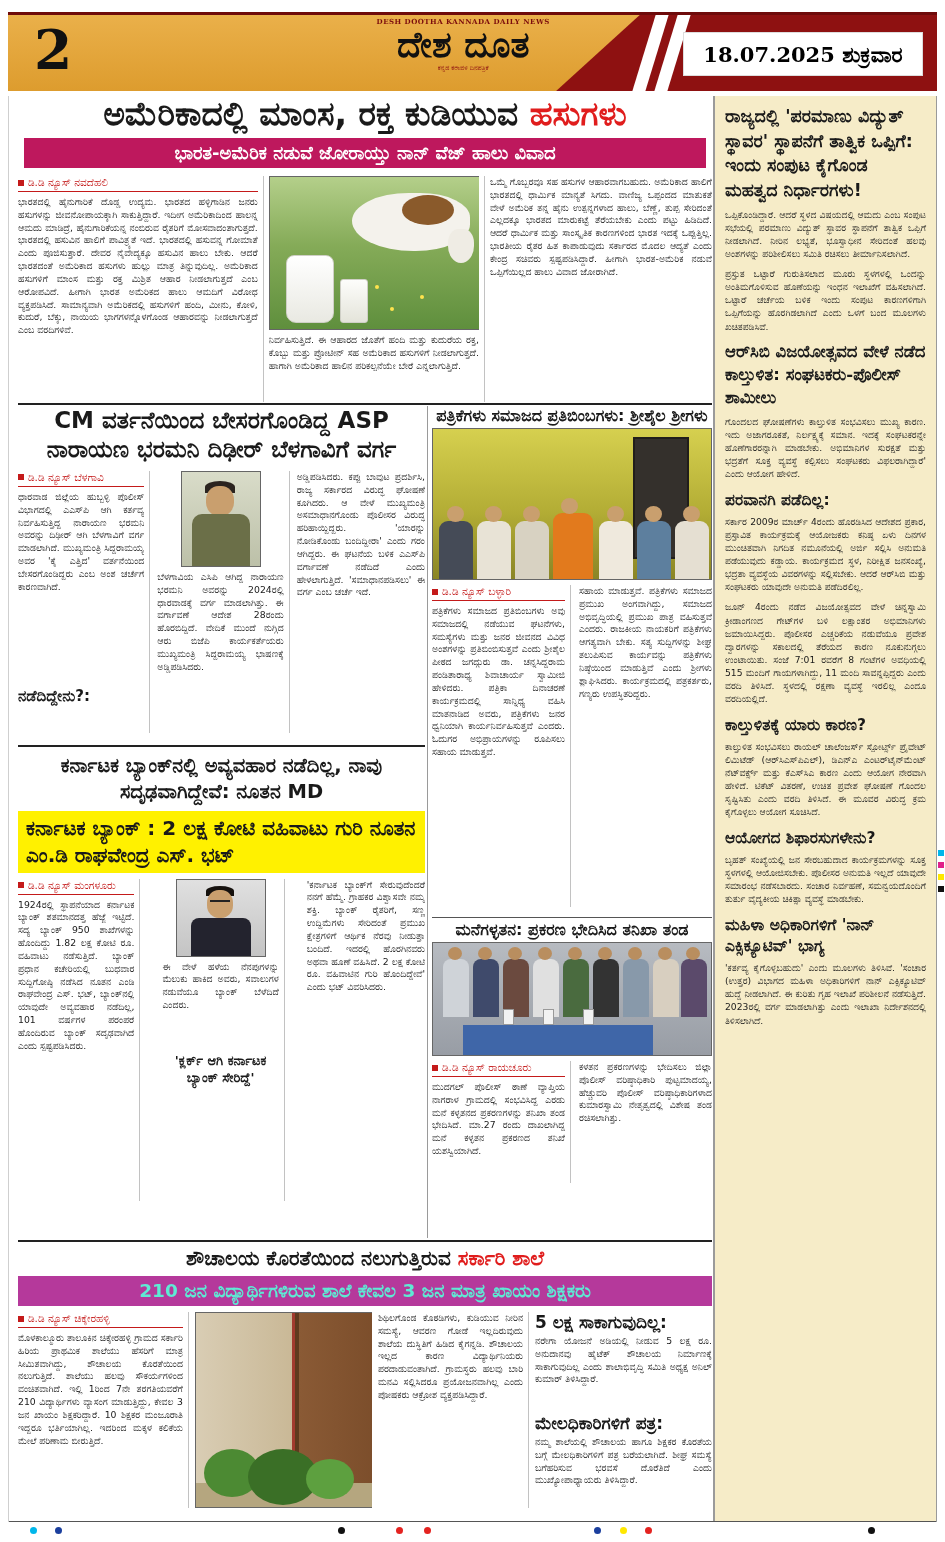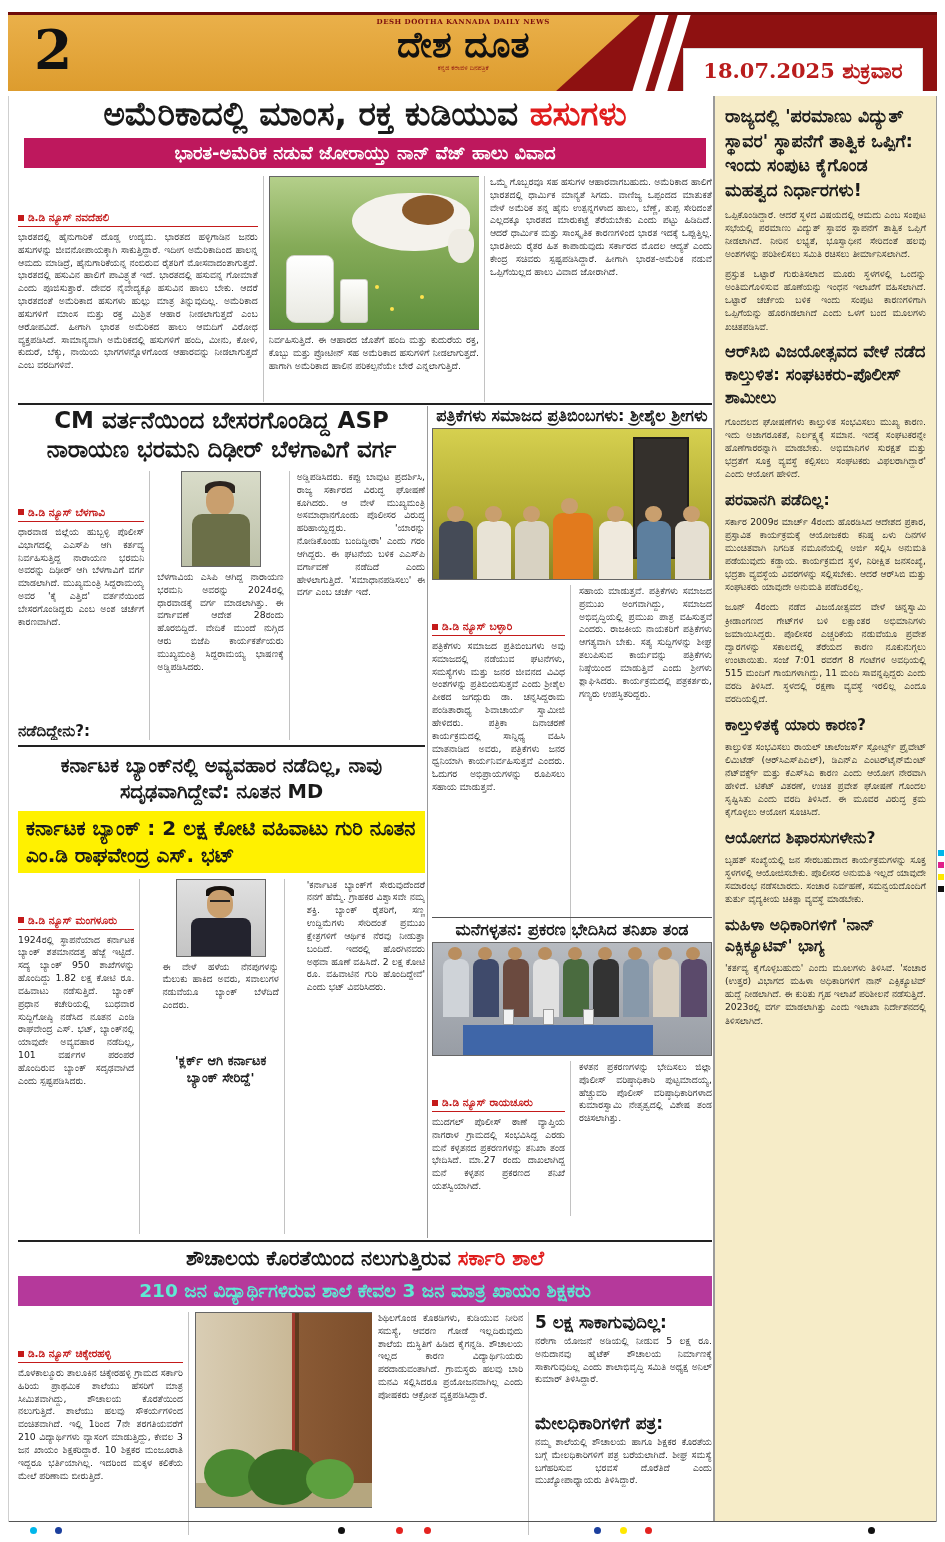--- a/index.html
+++ b/index.html
@@ -8,29 +8,29 @@
   .abs{position:absolute;}
   
   #header{left:8px;top:12px;width:929px;height:76px;background:#8e1111;border-top:3px solid #6e0b0b;overflow:hidden;}
   #gold{position:absolute;inset:0;background:linear-gradient(180deg,#eab04a,#dd9c2e);clip-path:polygon(0 0,68% 0,59% 100%,0 100%);}
   .hstripe{position:absolute;top:0;width:13px;height:76px;background:#fff;transform:skewX(-17deg);}
   #pagenum{position:absolute;left:26px;top:2px;font:bold 55px "DejaVu Serif",serif;color:#111;}
   #masthead{position:absolute;left:34%;top:2px;width:30%;text-align:center;}
   #brandline{font:bold 7px "DejaVu Serif",serif;color:#7c0d0d;letter-spacing:.5px;}
   #mastname{font:bold 36px "DejaVu Serif",serif;color:#111;line-height:1.05;}
   #masttag{font:6.5px "DejaVu Serif",serif;color:#8e1111;}
-  #datebox{position:absolute;right:14px;top:33px;width:238px;height:42px;background:#fff;border:1px solid #ddd;
-           display:flex;align-items:center;justify-content:center;font:bold 21px "DejaVu Serif",serif;color:#b91c1c;margin-left:32px;}
+  #datebox{position:absolute;right:14px;top:17px;width:238px;height:42px;background:#fff;border:1px solid #ddd;
+           display:flex;align-items:center;justify-content:center;font:bold 21px "DejaVu Serif",serif;color:#000000;margin-left:32px;}
   
   .body-txt{font-size:9.3px;line-height:1.38;text-align:justify;overflow:hidden;}
   .cols{display:flex;}
   .col{overflow:hidden;}
   .col.rule{border-right:1px solid #c2c2c2;padding-right:5px;}
-  .byline{color:#c41a1a;font-weight:bold;font-size:10.5px;border-bottom:1px solid #c41a1a;
-          padding-bottom:2px;margin-bottom:4px;display:flex;align-items:center;gap:4px;margin-top:35px;}
+  .byline{color:#c41a1a;font-weight:normal;font-size:10.5px;border-bottom:1px solid #c41a1a;
+          padding-bottom:2px;margin-bottom:4px;display:flex;align-items:center;gap:4px;}
   .bl-sq{width:6px;height:6px;background:#c41a1a;display:inline-block;flex:none;}
   .subhead-inline{font-weight:bold;font-size:15px;margin-top:6px;}
   .photo{position:relative;overflow:hidden;border:1px solid #666;background:#ccc;}
   .hline{background:#222;height:2px;}
   .vline{background:#9a9a9a;width:1px;}
   
   #lead-headline{left:18px;top:94px;width:694px;text-align:center;font-weight:bold;font-size:33px;line-height:1.2;white-space:nowrap;}
   #lead-headline .red{color:#e01d1d;}
   #lead-subbar{left:24px;top:138px;width:682px;height:30px;background:#be185d;color:#fff;
                display:flex;align-items:center;justify-content:center;font-weight:bold;font-size:18px;}

